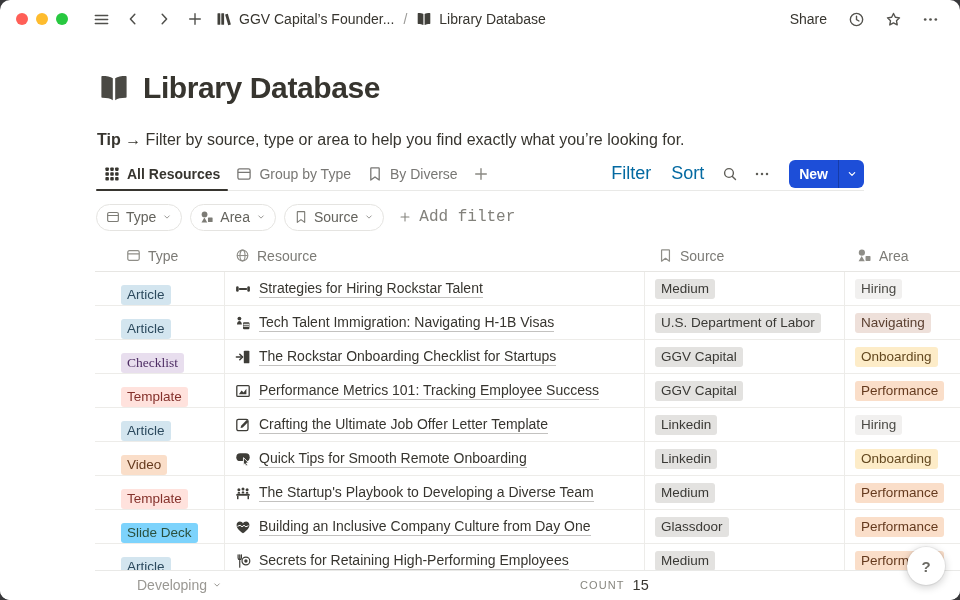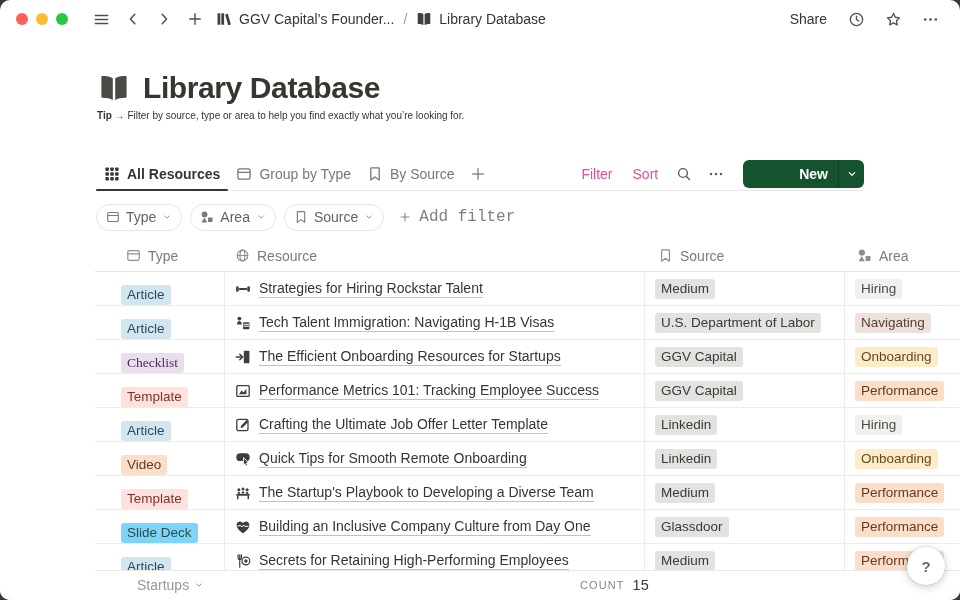--- a/index.html
+++ b/index.html
@@ -23,32 +23,32 @@
   .crumb .icn { color:#41403B; }
   .crumb-sep { color:#9B9A97; margin:0 9px; }
   .topbar-right { margin-left:auto; display:flex; align-items:center; gap:10px; }
   .share-label { font-size:14px; color:#37352F; padding:0 6px; }
   .topbar-right .tb-btn { color:#54534E; }
 
   
   .page-title { position:absolute; left:98px; top:71px; display:flex; align-items:center; gap:13px; }
   .page-title .icn { color:#4A4944; }
   .title-text { font-size:30px; font-weight:700; color:#37352F; letter-spacing:-0.4px; }
-  .tip { position:absolute; left:97px; top:110px; font-size:10px; color:#37352F; }
+  .tip { position:absolute; left:97px; top:131px; font-size:16px; color:#37352F; }
   .tip b { font-weight:700; }
 
   
   .viewsrow { position:absolute; left:96px; right:96px; top:157px; height:34px; border-bottom:1px solid #E9E9E7; display:flex; align-items:center; }
   .tab { display:flex; align-items:center; gap:7px; font-size:14px; color:#787774; padding:0 8px; height:100%; position:relative; cursor:default; white-space:nowrap; }
   .tab.active { color:#37352F; font-weight:700; }
   .tab.active::after { content:""; position:absolute; left:0; right:0; bottom:-1px; height:2px; background:#37352F; border-radius:1px; }
   .tab .icn { color:currentColor; }
   .tab-add { width:26px; height:26px; display:flex; align-items:center; justify-content:center; color:#8A8983; margin-left:2px; }
   .viewsrow-right { margin-left:auto; display:flex; align-items:center; gap:6px; }
-  .tool-label { font-size:14px; color:#ec4899; padding:0 7px; }
+  .tool-label { font-size:18px; color:#0369a1; padding:0 7px; }
   .tool-btn { width:26px; height:26px; display:flex; align-items:center; justify-content:center; color:#5F5E58; }
   .new-btn { display:flex; align-items:stretch; height:28px; border-radius:6px; overflow:hidden; color:#fff; margin-left:8px; }
   .new-main { padding:0 10px; display:flex; align-items:center; font-size:14px; font-weight:700; }
   .new-divider { width:1px; background:rgba(0,0,0,0.22); }
   .new-caret { width:25px; display:flex; align-items:center; justify-content:center; }
 
   
   .chipsrow { position:absolute; left:96px; top:203px; height:28px; display:flex; align-items:center; gap:8px; }
   .chip { display:flex; align-items:center; gap:6px; height:27px; padding:0 9px 0 9px; border:1px solid #E5E4E1; border-radius:14px; font-size:14px; color:#64635D; background:#fff; }
   .chip .icn { color:#7D7C76; }
@@ -219,21 +219,21 @@
             </svg>
           </span>
           <span>Group by Type</span>
         </div>
         <div class="tab">
           <span class="icn i16">
             <svg viewBox="0 0 16 16" fill="none" stroke="currentColor" stroke-width="1.3" stroke-linejoin="round">
               <path d="M4.3 1.9h7.4c.3 0 .5.2.5.5v11.7L8 11l-4.2 3.1V2.4c0-.3.2-.5.5-.5z"></path>
             </svg>
           </span>
-          <span>By Source</span>
+          <span>By Diverse</span>
         </div>
       </span>
     <span class="tab-add" id="tab-add">
         <span class="icn i16">
           <svg viewBox="0 0 16 16" fill="none" stroke="currentColor" stroke-width="1.4" stroke-linecap="round">
             <path d="M8 2.7v10.6M2.7 8h10.6"></path>
           </svg>
         </span>
       </span>
     <div class="viewsrow-right">
@@ -251,21 +251,21 @@
           <span class="tool-btn">
             <span class="icn i16">
               <svg viewBox="0 0 16 16" fill="currentColor">
                 <circle cx="3" cy="8" r="1.25"></circle>
                 <circle cx="8" cy="8" r="1.25"></circle>
                 <circle cx="13" cy="8" r="1.25"></circle>
               </svg>
             </span>
           </span>
         </span>
-      <div class="new-btn" style="background: #14532d; padding-left: 46px;">
+      <div class="new-btn" style="background: #1d4ed8;">
         <span class="new-main">New</span>
         <span class="new-divider"></span>
         <span class="new-caret" id="new-caret">
             <span class="icn i12">
               <svg viewBox="0 0 16 16" fill="none" stroke="currentColor" stroke-width="1.6" stroke-linecap="round" stroke-linejoin="round">
                 <path d="M4.4 6.2 8 9.8l3.6-3.6"></path>
               </svg>
             </span>
           </span>
       </div>
@@ -414,21 +414,21 @@
             <span class="tag" style="background: rgb(232, 222, 238); color: rgb(77, 44, 99); font-family: Liberation Serif, serif;">Checklist</span>
           </div>
           <div class="td td-resource">
             <span class="icn i16 res-icon">
               <svg viewBox="0 0 16 16" fill="currentColor">
                 <rect x="8.8" y="1.7" width="5.6" height="12.6" rx="0.9"></rect>
                 <path d="M1.4 8h5.6" stroke="currentColor" stroke-width="1.5" stroke-linecap="round" fill="none"></path>
                 <path d="M4.8 5.3 7.6 8l-2.8 2.7" stroke="currentColor" stroke-width="1.5" stroke-linecap="round" stroke-linejoin="round" fill="none"></path>
               </svg>
             </span>
-            <span class="res-title">The Efficient Onboarding Resources for Startups</span>
+            <span class="res-title">The Rockstar Onboarding Checklist for Startups</span>
           </div>
           <div class="td td-source">
             <span class="tag" style="background: rgb(227, 226, 224); color: rgb(58, 57, 53);">GGV Capital</span>
           </div>
           <div class="td td-area">
             <span class="tag" style="background: rgb(253, 236, 200); color: rgb(99, 72, 31);">Onboarding</span>
           </div>
         </div>
         <div class="trow">
           <div class="td td-type">
@@ -555,21 +555,21 @@
           <div class="td td-area">
             <span class="tag" style="background: rgb(250, 222, 201); color: rgb(101, 58, 30);">Performance</span>
           </div>
         </div>
       </div>
   </div>
 
   <div class="footer">
     <div class="footer-line"></div>
     <div class="calculate">
-      <span>Startups</span>
+      <span>Developing</span>
       <span class="icn i10" id="calc-caret">
           <svg viewBox="0 0 16 16" fill="none" stroke="currentColor" stroke-width="1.6" stroke-linecap="round" stroke-linejoin="round">
             <path d="M4.4 6.2 8 9.8l3.6-3.6"></path>
           </svg>
         </span>
     </div>
     <div class="count">
       <span class="count-label">COUNT</span>
       <span class="count-value">15</span>
     </div>

